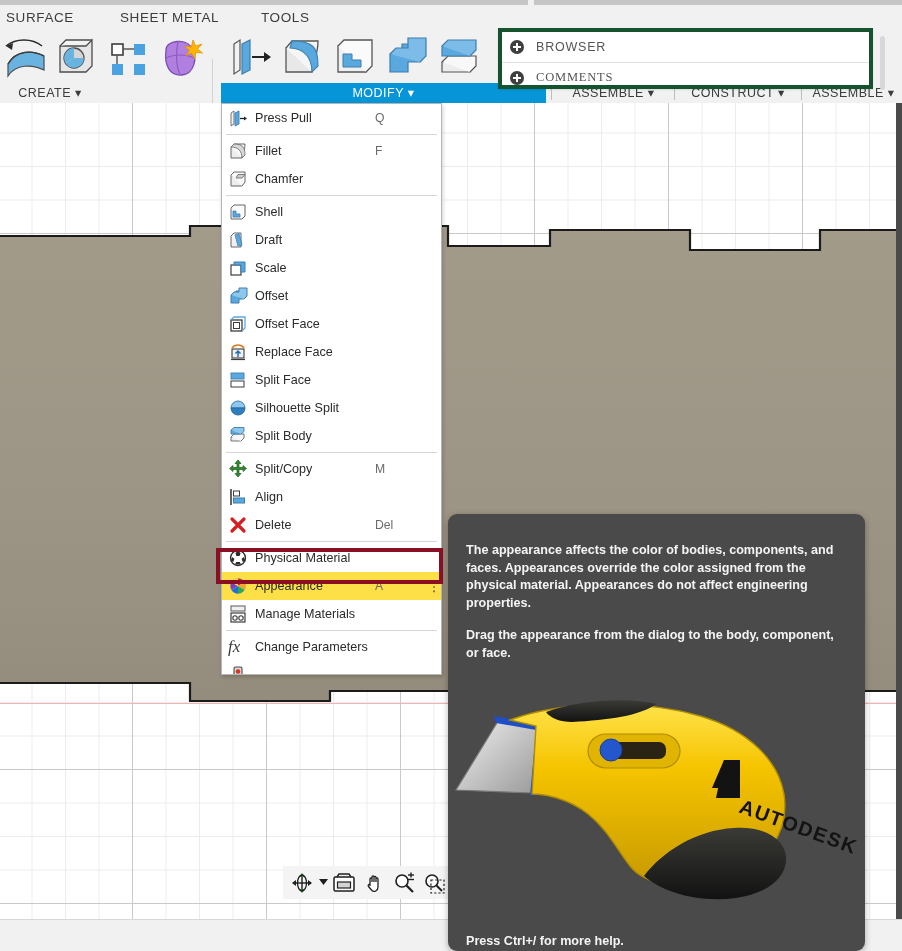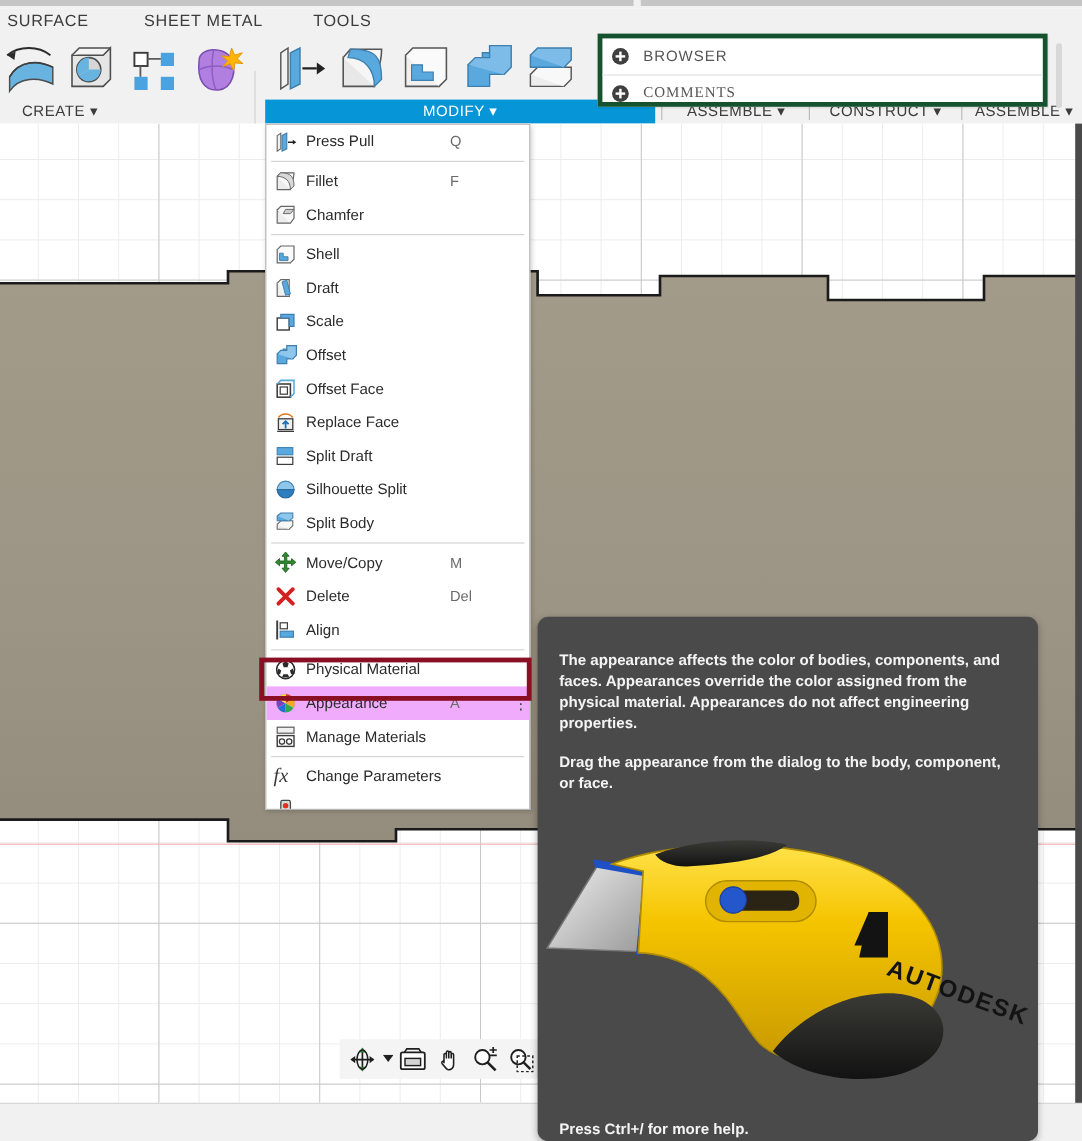--- a/index.html
+++ b/index.html
@@ -116,21 +116,21 @@
   .menu {
     position: absolute; left: 221px; top: 103px; width: 221px; height: 572px;
     background: #ffffff; border: 1px solid #b5b5b5;
     box-shadow: 1px 2px 4px rgba(0,0,0,.18);
     z-index: 60; overflow: hidden;
   }
   .mi {
     position: relative; height: 28px; display: flex; align-items: center;
     padding-left: 6px; cursor: default;
   }
-  .mi.sel { background: #f0abfc; }
+  .mi.sel { background: #fde047; }
   .mi-ico {
     width: 20px; height: 20px; flex: 0 0 auto; position: relative;
     margin-right: 7px;
   }
   .mi-label {
     font-size: 12.6px; color: #2b2b2b; flex: 1 1 auto; white-space: nowrap;
   }
   .mi-key {
     font-size: 12.2px; color: #6b6b6b; width: 52px; flex: 0 0 auto;
   }
@@ -423,21 +423,21 @@
           </svg></span>
         <span class="mi-label">Replace Face</span>
         <span class="mi-key"></span>
         <span class="mi-dots"></span>
       </div>
       <div class="mi">
         <span class="mi-ico"><svg width="20" height="20" viewBox="0 0 20 20">
             <rect x="3" y="3" width="13" height="6" fill="#5aa9de" stroke="#3d7fae" stroke-width=".9"></rect>
             <rect x="3" y="11" width="13" height="6" fill="#ffffff" stroke="#3d3d3d" stroke-width="1"></rect>
           </svg></span>
-        <span class="mi-label">Split Draft</span>
+        <span class="mi-label">Split Face</span>
         <span class="mi-key"></span>
         <span class="mi-dots"></span>
       </div>
       <div class="mi">
         <span class="mi-ico"><svg width="20" height="20" viewBox="0 0 20 20">
             <path d="M3 10 A7 7 0 0 1 17 10 Z" fill="#8fc6ec" stroke="#3d7fae" stroke-width="1"></path>
             <path d="M3 10 A7 7 0 0 0 17 10 Z" fill="#2f7fc0" stroke="#2a6ba0" stroke-width="1"></path>
           </svg></span>
         <span class="mi-label">Silhouette Split</span>
         <span class="mi-key"></span>
@@ -452,40 +452,40 @@
           </svg></span>
         <span class="mi-label">Split Body</span>
         <span class="mi-key"></span>
         <span class="mi-dots"></span>
       </div>
       <div class="mi-sep"></div>
       <div class="mi">
         <span class="mi-ico"><svg width="20" height="20" viewBox="0 0 20 20">
             <path d="M10 1 l3 3.5 h-2 v4 h4 v-2 l3.5 3 l-3.5 3 v-2 h-4 v4 h2 l-3 3.5 l-3 -3.5 h2 v-4 h-4 v2 l-3.5 -3 l3.5 -3 v2 h4 v-4 h-2 z" fill="#2e8b2e" stroke="#1c5c1c" stroke-width=".7"></path>
           </svg></span>
-        <span class="mi-label">Move/Copy</span>
+        <span class="mi-label">Split/Copy</span>
         <span class="mi-key">M</span>
-        <span class="mi-dots"></span>
-      </div>
-      <div class="mi">
-        <span class="mi-ico"><svg width="20" height="20" viewBox="0 0 20 20">
-            <path d="M4 4 L16 16 M16 4 L4 16" stroke="#d32020" stroke-width="3.2" stroke-linecap="round"></path>
-          </svg></span>
-        <span class="mi-label">Delete</span>
-        <span class="mi-key">Del</span>
         <span class="mi-dots"></span>
       </div>
       <div class="mi">
         <span class="mi-ico"><svg width="20" height="20" viewBox="0 0 20 20">
             <line x1="3" y1="2" x2="3" y2="18" stroke="#3d3d3d" stroke-width="1.6"></line>
             <rect x="5.5" y="4" width="6" height="5" fill="#ffffff" stroke="#3d3d3d" stroke-width="1"></rect>
             <rect x="5.5" y="11" width="11" height="5" fill="#5aa9de" stroke="#3d7fae" stroke-width="1"></rect>
           </svg></span>
         <span class="mi-label">Align</span>
         <span class="mi-key"></span>
+        <span class="mi-dots"></span>
+      </div>
+      <div class="mi">
+        <span class="mi-ico"><svg width="20" height="20" viewBox="0 0 20 20">
+            <path d="M4 4 L16 16 M16 4 L4 16" stroke="#d32020" stroke-width="3.2" stroke-linecap="round"></path>
+          </svg></span>
+        <span class="mi-label">Delete</span>
+        <span class="mi-key">Del</span>
         <span class="mi-dots"></span>
       </div>
       <div class="mi-sep"></div>
       <div class="mi">
         <span class="mi-ico"><svg width="20" height="20" viewBox="0 0 20 20">
             <circle cx="10" cy="10" r="7.5" fill="#ffffff" stroke="#2b2b2b" stroke-width="1.3"></circle>
             <path d="M10 3 l2.6 2 l-1 3 h-3.2 l-1 -3 z M4 9 l2.4 1.8 l-1 3 l-2.9 -.2 z M16 9 l-2.4 1.8 l1 3 l2.9 -.2 z M7 16.4 l1.2 -2.5 h3.6 l1.2 2.5 z" fill="#2b2b2b"></path>
           </svg></span>
         <span class="mi-label">Physical Material</span>
         <span class="mi-key"></span>

